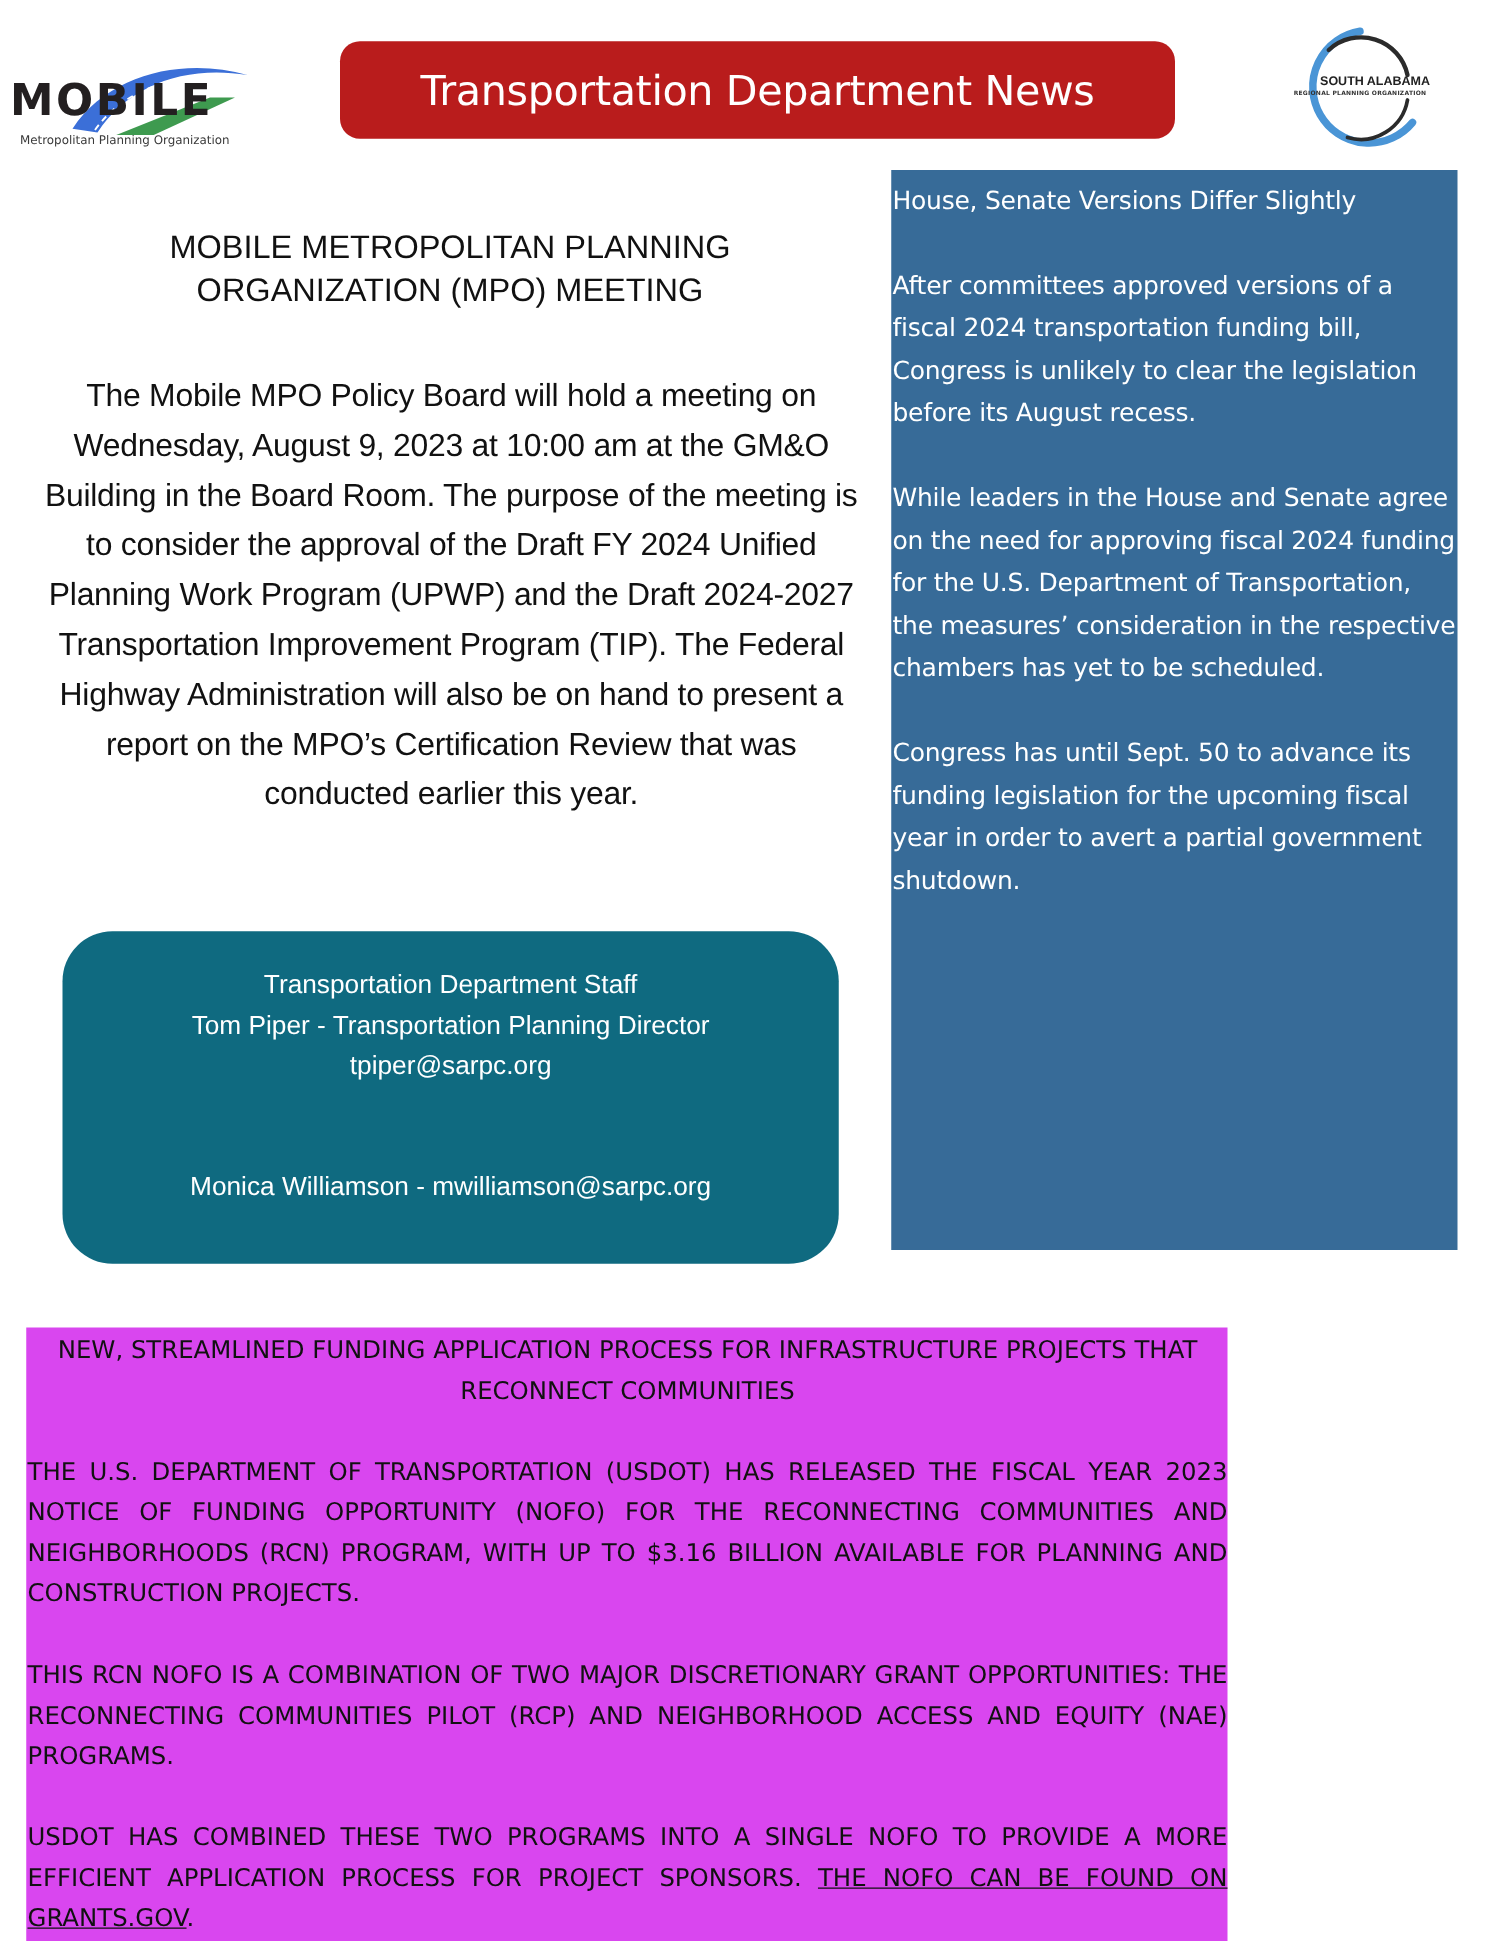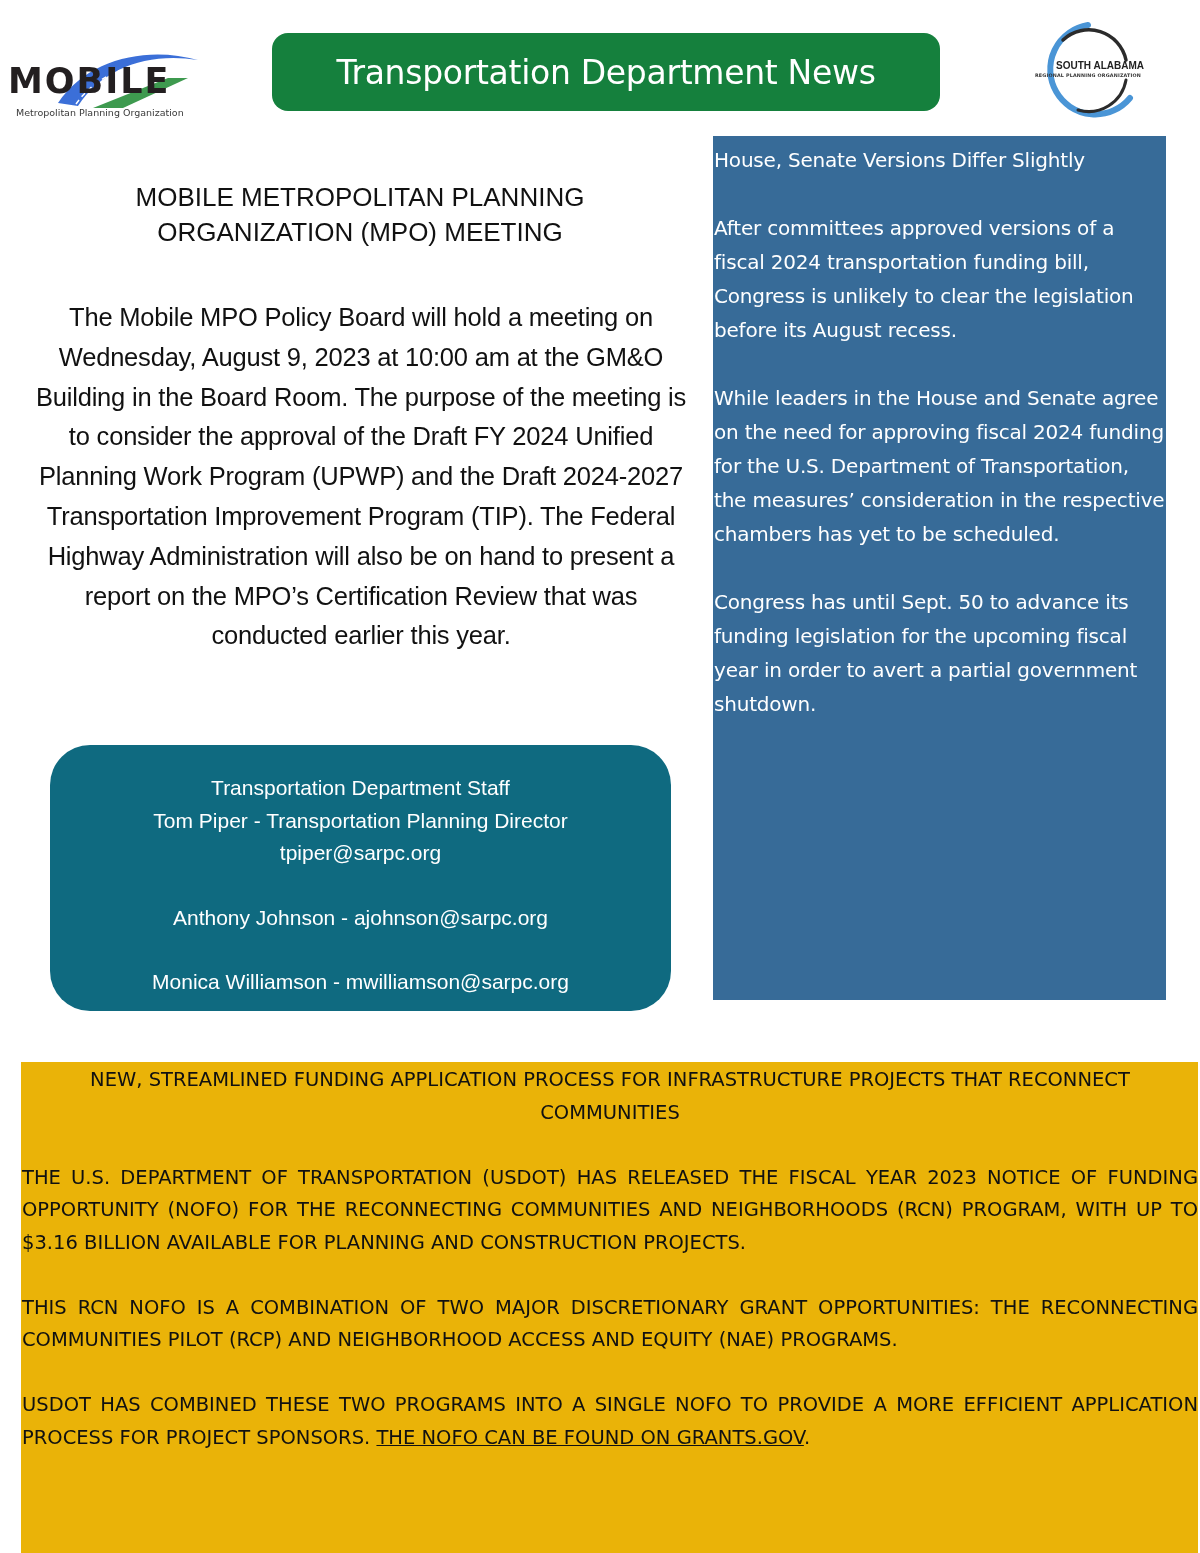--- a/index.html
+++ b/index.html
@@ -4,21 +4,21 @@
 <style>
   html, body { margin: 0; padding: 0; background: #ffffff; }
   body { width: 1200px; height: 1553px; position: relative; overflow: hidden; font-family: "Liberation Sans", sans-serif; }
 
   
   .logo-mobile { position: absolute; left: 8px; top: 48px; width: 205px; height: 75px; }
   .logo-mobile .arc { position: absolute; left: 40px; top: 0px; width: 150px; height: 60px; }
   .logo-mobile .word { position: absolute; left: 0; top: 16px; font-family: "DejaVu Sans", sans-serif; font-weight: 900; font-size: 35px; letter-spacing: 2px; color: #231f20; line-height: 1; text-align: center; }
   .logo-mobile .sub { position: absolute; left: 8px; top: 59px; font-family: "DejaVu Sans", sans-serif; font-size: 9.5px; color: #3a3a3a; white-space: nowrap; }
 
-  .title-pill { position: absolute; left: 272px; top: 33px; width: 668px; height: 78px; background: #15803d; border-radius: 16px; display: flex; align-items: center; justify-content: center; }
+  .title-pill { position: absolute; left: 272px; top: 33px; width: 668px; height: 78px; background: #b91c1c; border-radius: 16px; display: flex; align-items: center; justify-content: center; }
   .title-pill span { color: #ffffff; font-family: "DejaVu Sans", sans-serif; font-size: 33px; letter-spacing: -0.3px; }
 
   .logo-sarpo { position: absolute; left: 1018px; top: 20px; width: 140px; height: 100px; }
   .logo-sarpo svg { position: absolute; left: 0; top: 0; }
   .logo-sarpo .t1 { position: absolute; left: 14px; top: 40px; width: 112px; text-align: right; font-family: Liberation Sans, sans-serif; font-weight: bold; font-size: 10px; color: #222; white-space: nowrap; }
   .logo-sarpo .t2 { position: absolute; left: 0px; top: 53px; width: 140px; text-align: center; font-family: "DejaVu Sans", sans-serif; font-weight: bold; font-size: 4.8px; color: #333; white-space: nowrap; letter-spacing: 0.2px; }
 
   
   .mpo-heading { position: absolute; left: 30px; top: 180px; width: 660px; text-align: center; font-family: "Liberation Sans", sans-serif; font-size: 26px; line-height: 35px; color: #111; }
   .mpo-body { position: absolute; left: 28px; top: 298px; width: 666px; text-align: center; font-family: "Liberation Sans", sans-serif; font-size: 25.5px; line-height: 39.8px; color: #111; letter-spacing: -0.2px; }
@@ -27,21 +27,21 @@
   .staff-box .inner { padding-top: 27px; }
   .staff-box .gap { height: 32px; }
 
   
   .news-box { position: absolute; left: 713px; top: 136px; width: 453px; height: 864px; background: #376b98; color: #ffffff; font-family: "DejaVu Sans", sans-serif; font-size: 20px; line-height: 34px; letter-spacing: -0.2px; }
   .news-box .inner { padding: 7px 0 0 1px; }
   .news-box p { margin: 0; }
   .news-box .gap { height: 34px; }
 
   
-  .rcn-box { position: absolute; left: 21px; top: 1062px; width: 1177px; height: 491px; background: #eab308; color: #111; font-family: "DejaVu Sans", sans-serif; font-size: 19.5px; line-height: 32.5px; text-transform: uppercase; }
+  .rcn-box { position: absolute; left: 21px; top: 1062px; width: 961px; height: 491px; background: #d946ef; color: #111; font-family: "DejaVu Sans", sans-serif; font-size: 19.5px; line-height: 32.5px; text-transform: uppercase; }
   .rcn-box .inner { padding: 2px 0 0 1px; }
   .rcn-box h2 { margin: 0; font-weight: normal; font-size: 19.5px; text-align: center; line-height: 32.5px; padding: 0 10px; }
   .rcn-box p { margin: 0; text-align: justify; }
   .rcn-box .gap { height: 32.5px; }
   .rcn-box a { color: #111; text-decoration: underline; }
 </style>
 </head>
 <body>
 
 <div class="logo-mobile">
@@ -73,21 +73,20 @@
   <div>ORGANIZATION (MPO) MEETING</div>
 </div>
 <div class="mpo-body">The Mobile MPO Policy Board will hold a meeting on Wednesday, August 9, 2023 at 10:00 am at the GM&amp;O Building in the Board Room. The purpose of the meeting is to consider the approval of the Draft FY 2024 Unified Planning Work Program (UPWP) and the Draft 2024-2027 Transportation Improvement Program (TIP). The Federal Highway Administration will also be on hand to present a report on the MPO’s Certification Review that was conducted earlier this year.</div>
 
 <div class="staff-box">
   <div class="inner">
     <div>Transportation Department Staff</div>
     <div>Tom Piper - Transportation Planning Director</div>
     <div>tpiper@sarpc.org</div>
     <div class="gap"></div>
-    <div>Anthony Johnson - ajohnson@sarpc.org</div>
     <div class="gap"></div>
     <div>Monica Williamson - mwilliamson@sarpc.org</div>
   </div>
 </div>
 
 <div class="news-box">
   <div class="inner">
     <p>House, Senate Versions Differ Slightly</p>
     <div class="gap"></div>
     <p>After committees approved versions of a fiscal 2024 transportation funding bill, Congress is unlikely to clear the legislation before its August recess.</p>

